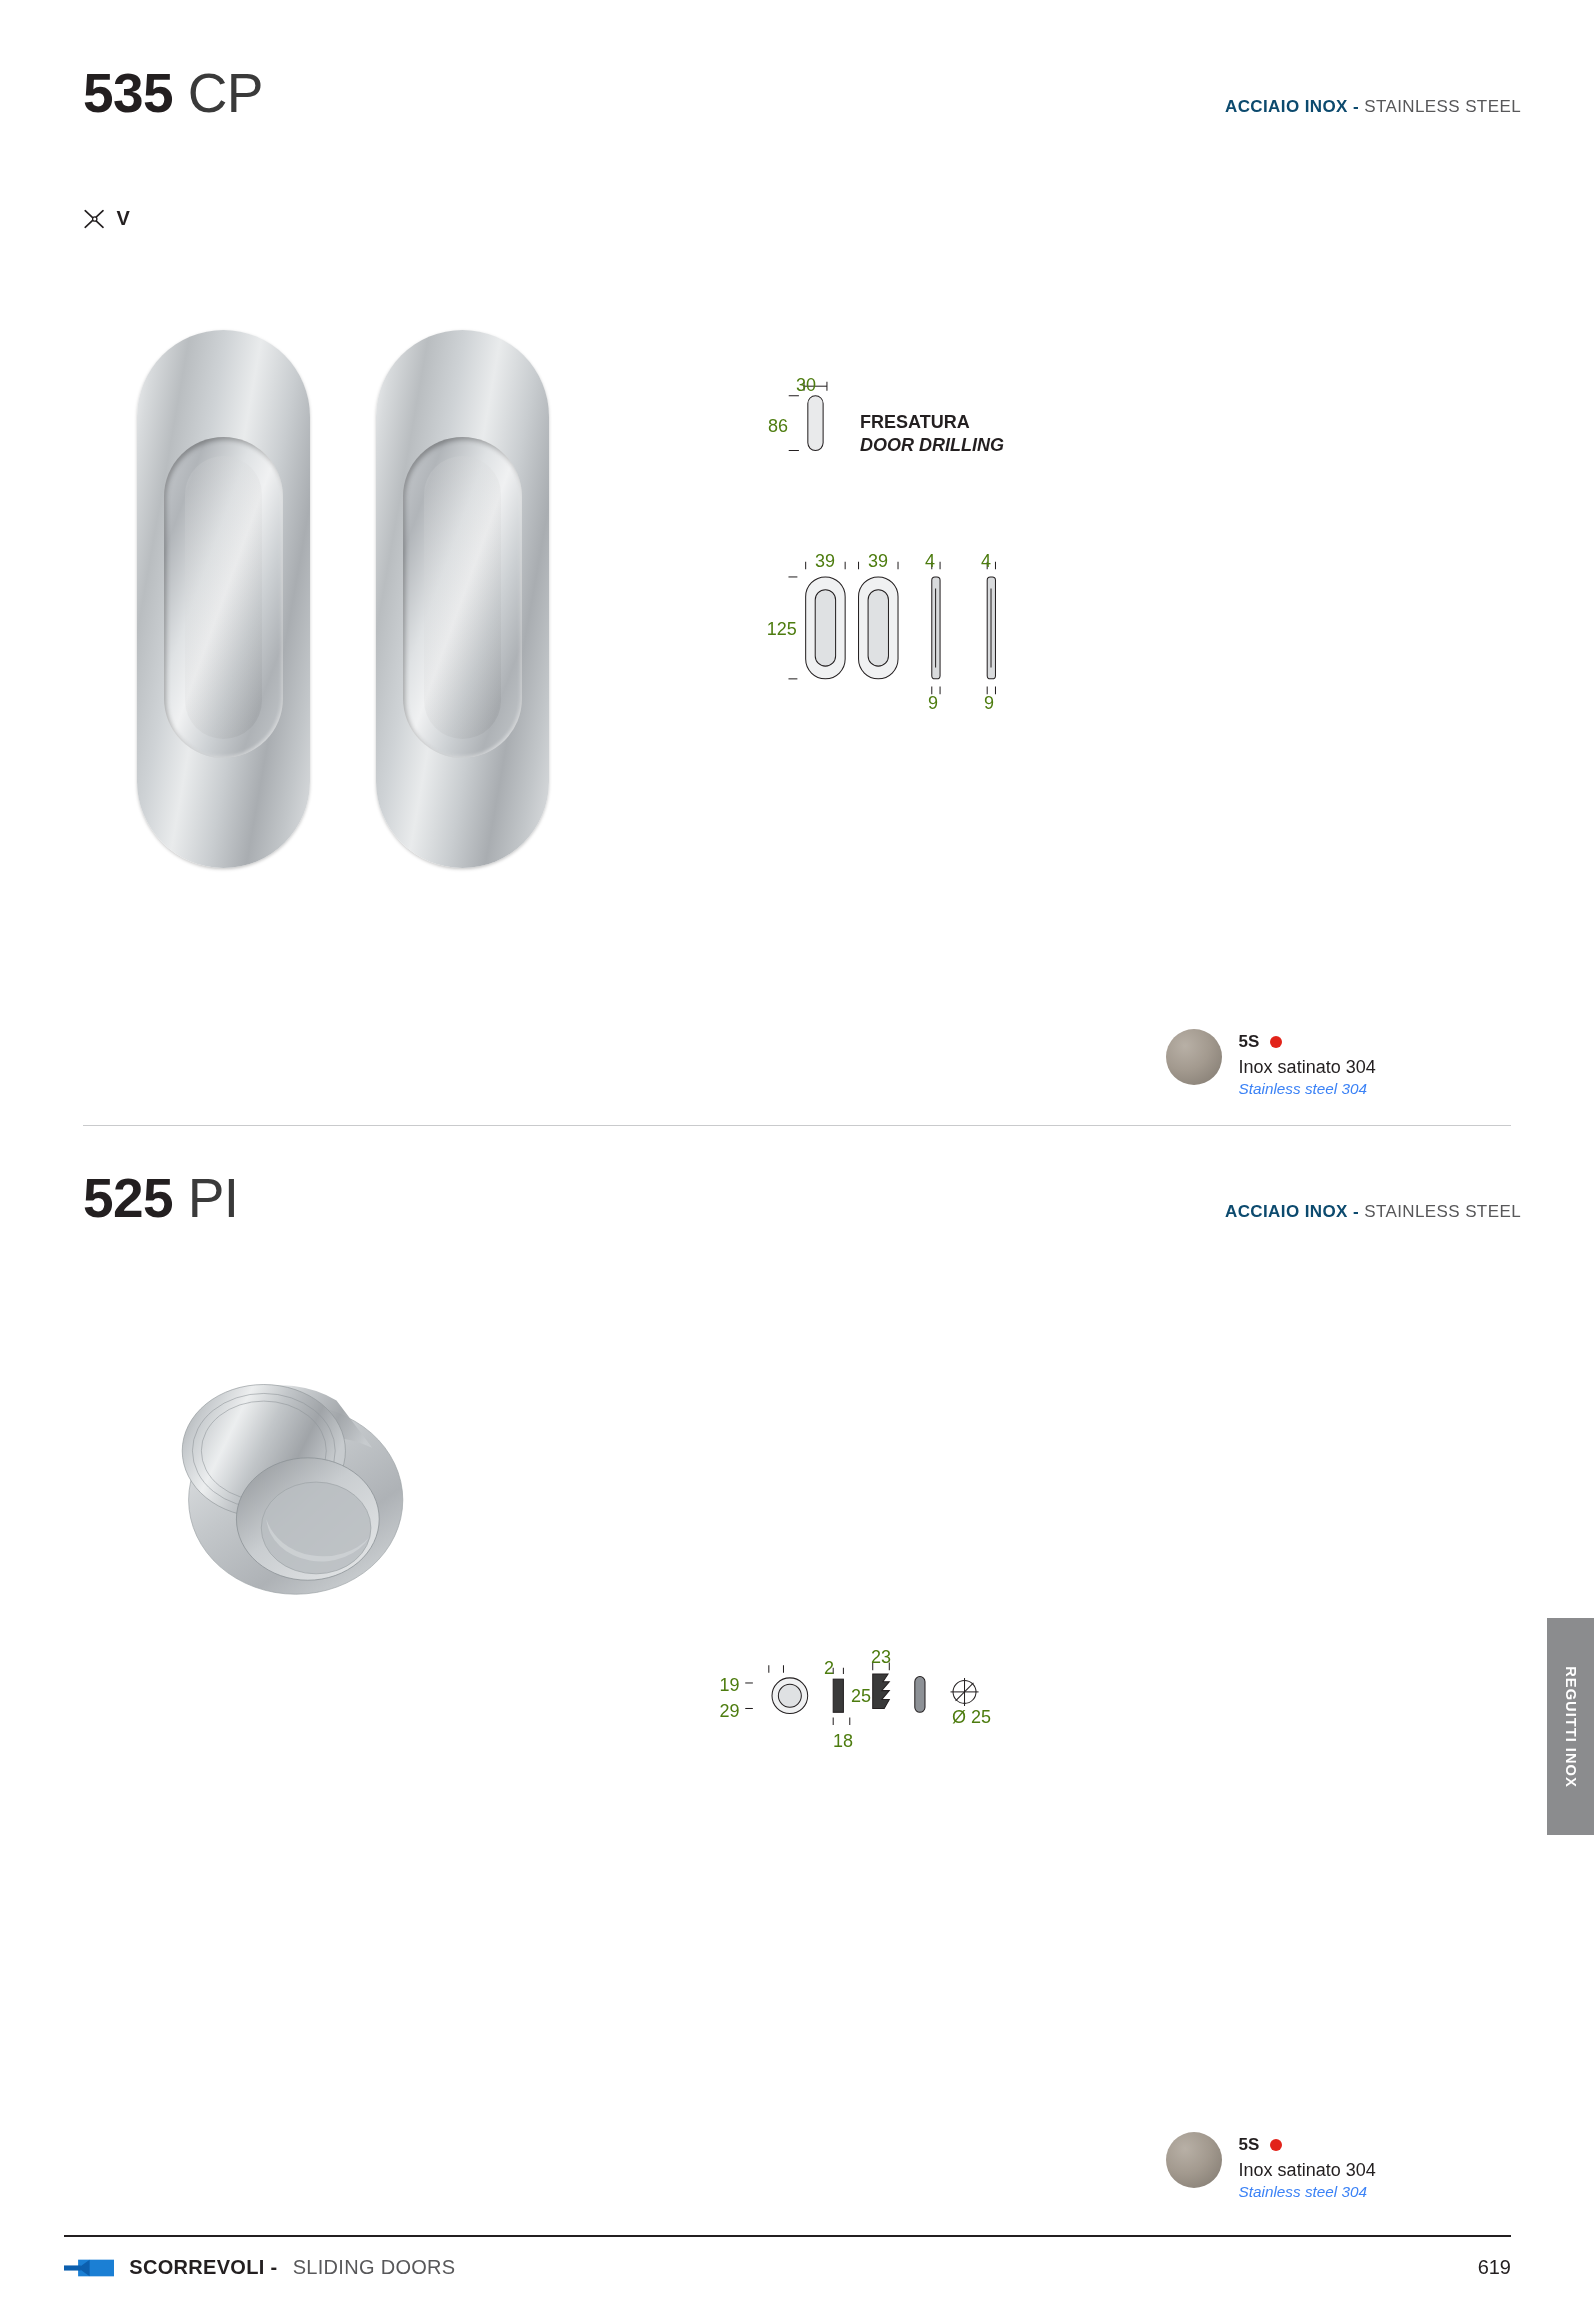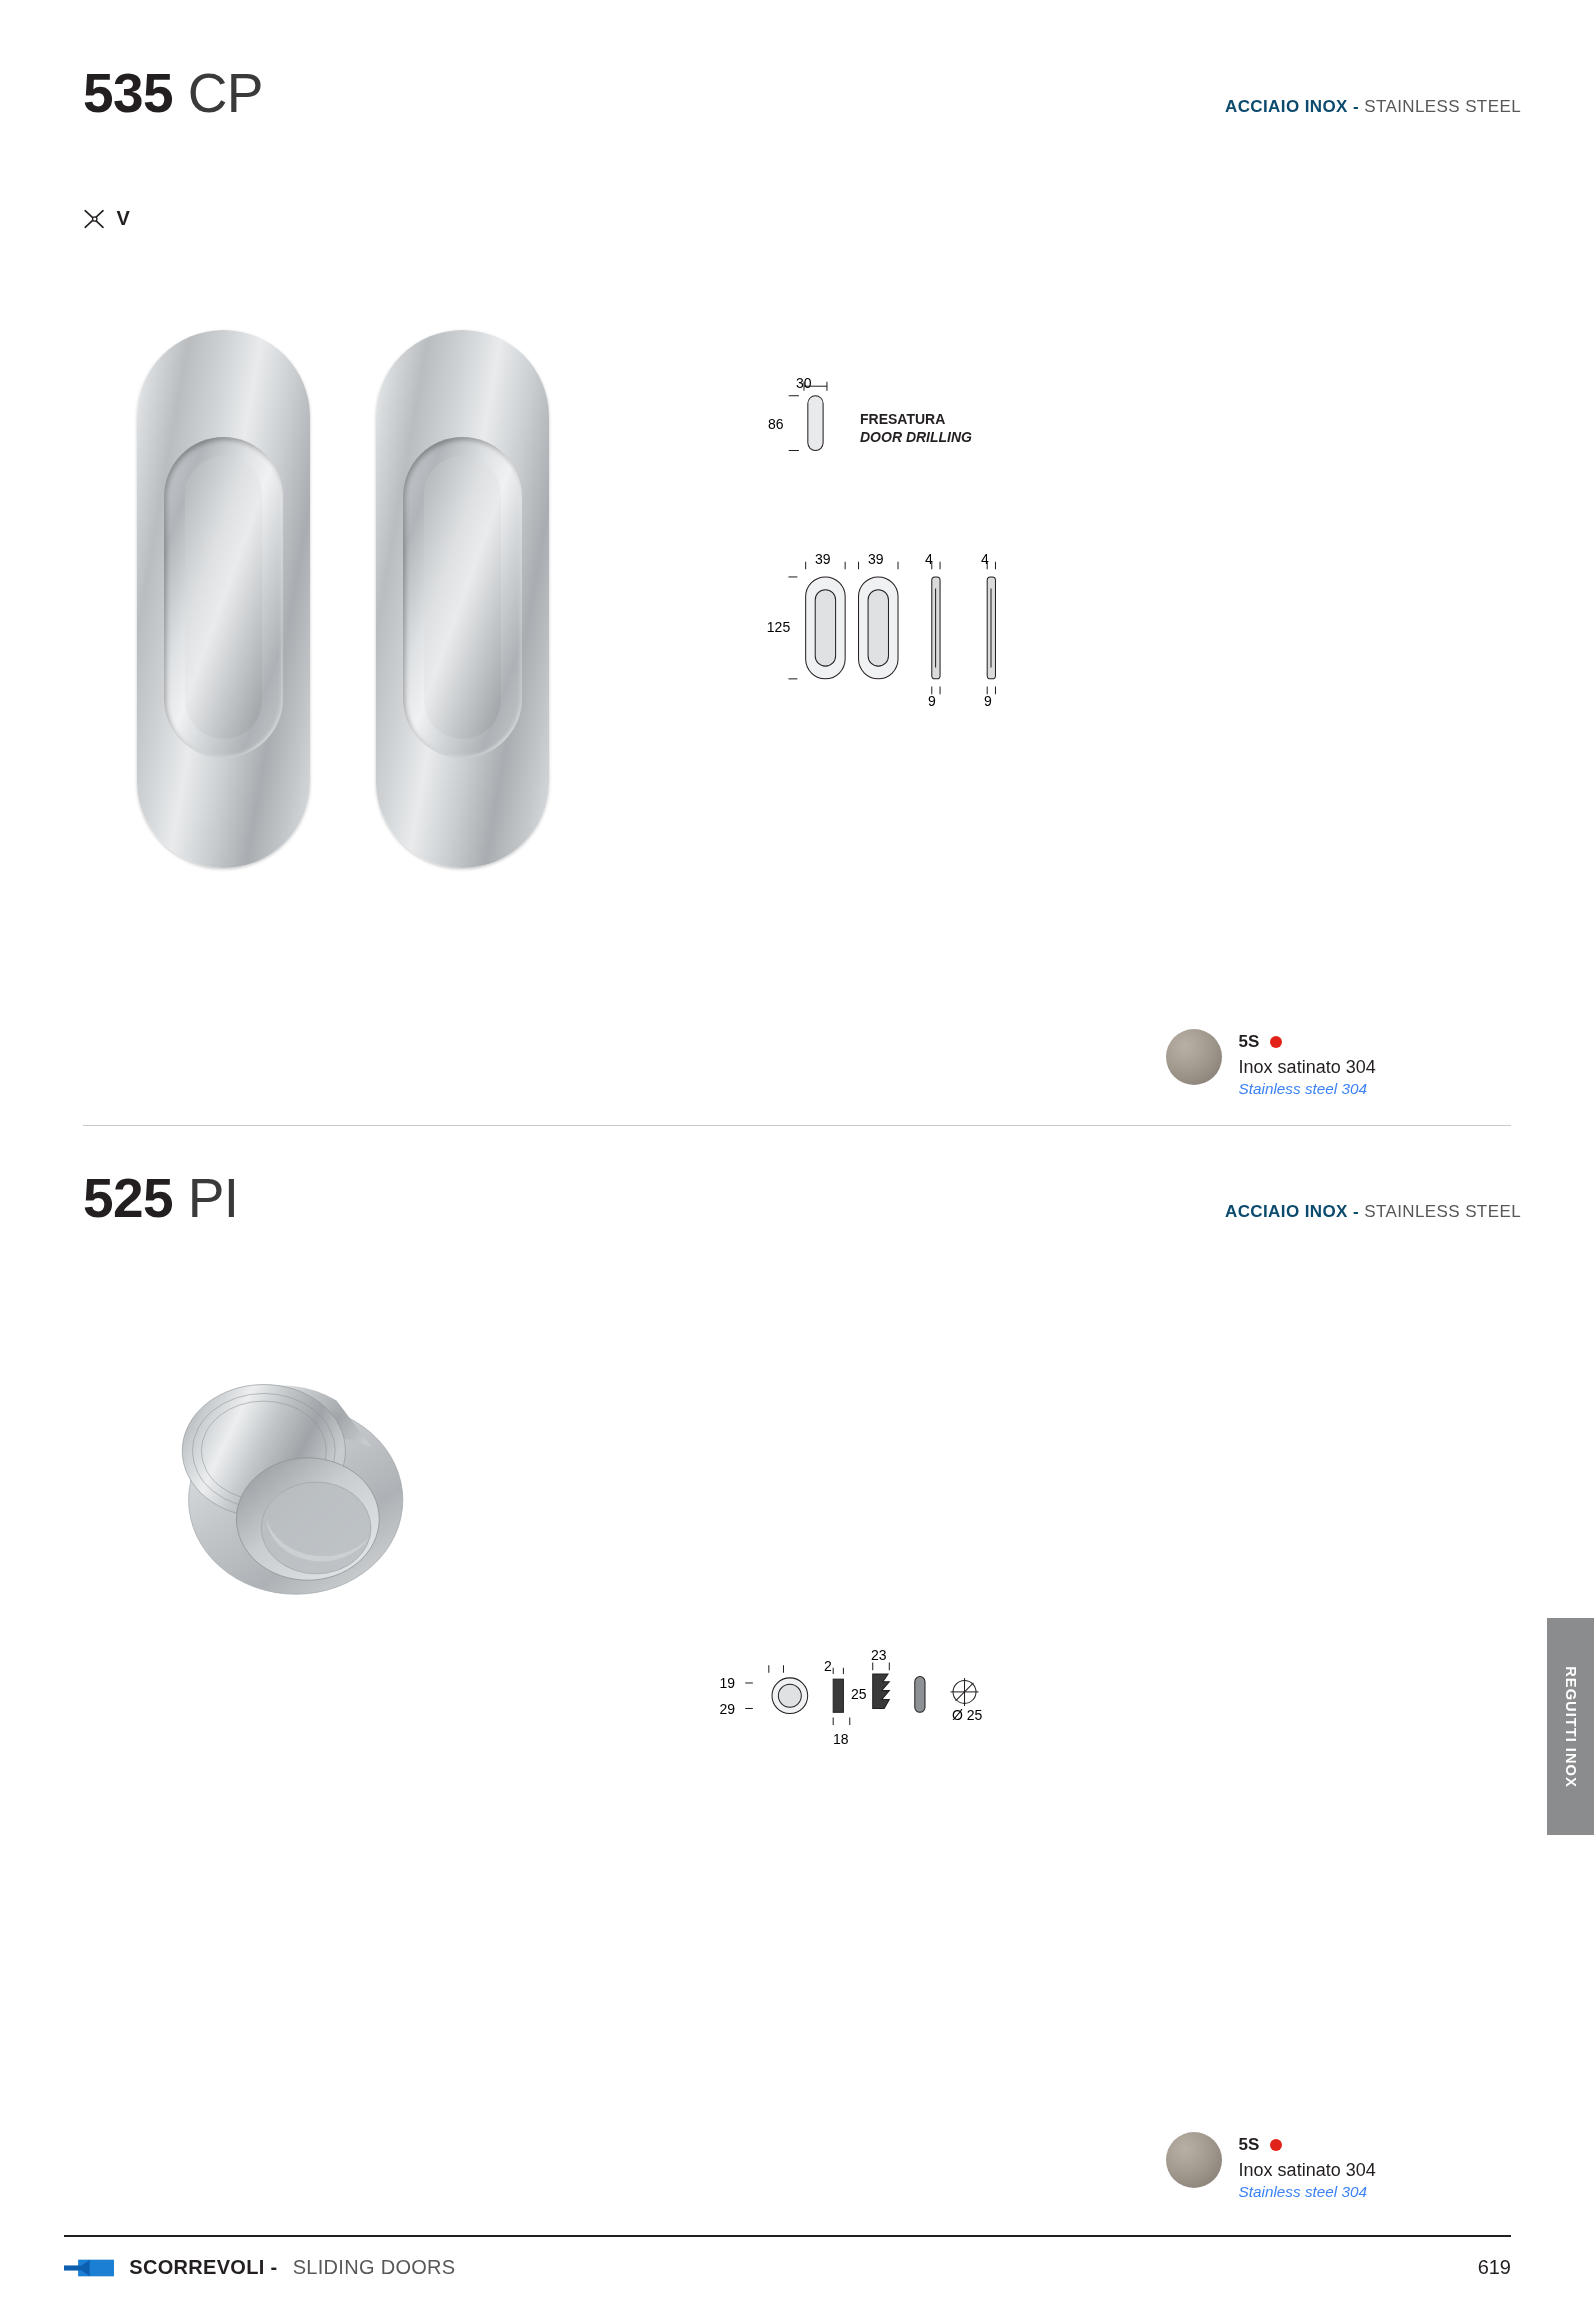--- a/index.html
+++ b/index.html
@@ -114,27 +114,27 @@
     position: absolute;
   }
 
   
   .tech {
     position: absolute;
   }
   .tech svg { display: block; }
   .tech-label {
     position: absolute;
-    font-size: 14px;
-    color: #000000;
+    font-size: 18px;
+    color: #4d7c0f;
     white-space: nowrap;
   }
   .fres {
     position: absolute;
-    font-size: 14px;
+    font-size: 18px;
     line-height: 1.28;
     white-space: nowrap;
   }
   .fres .l1 { font-weight: 700; }
   .fres .l2 { font-weight: 700; font-style: italic; }
 
   
   .finish {
     position: absolute;
     display: flex;

